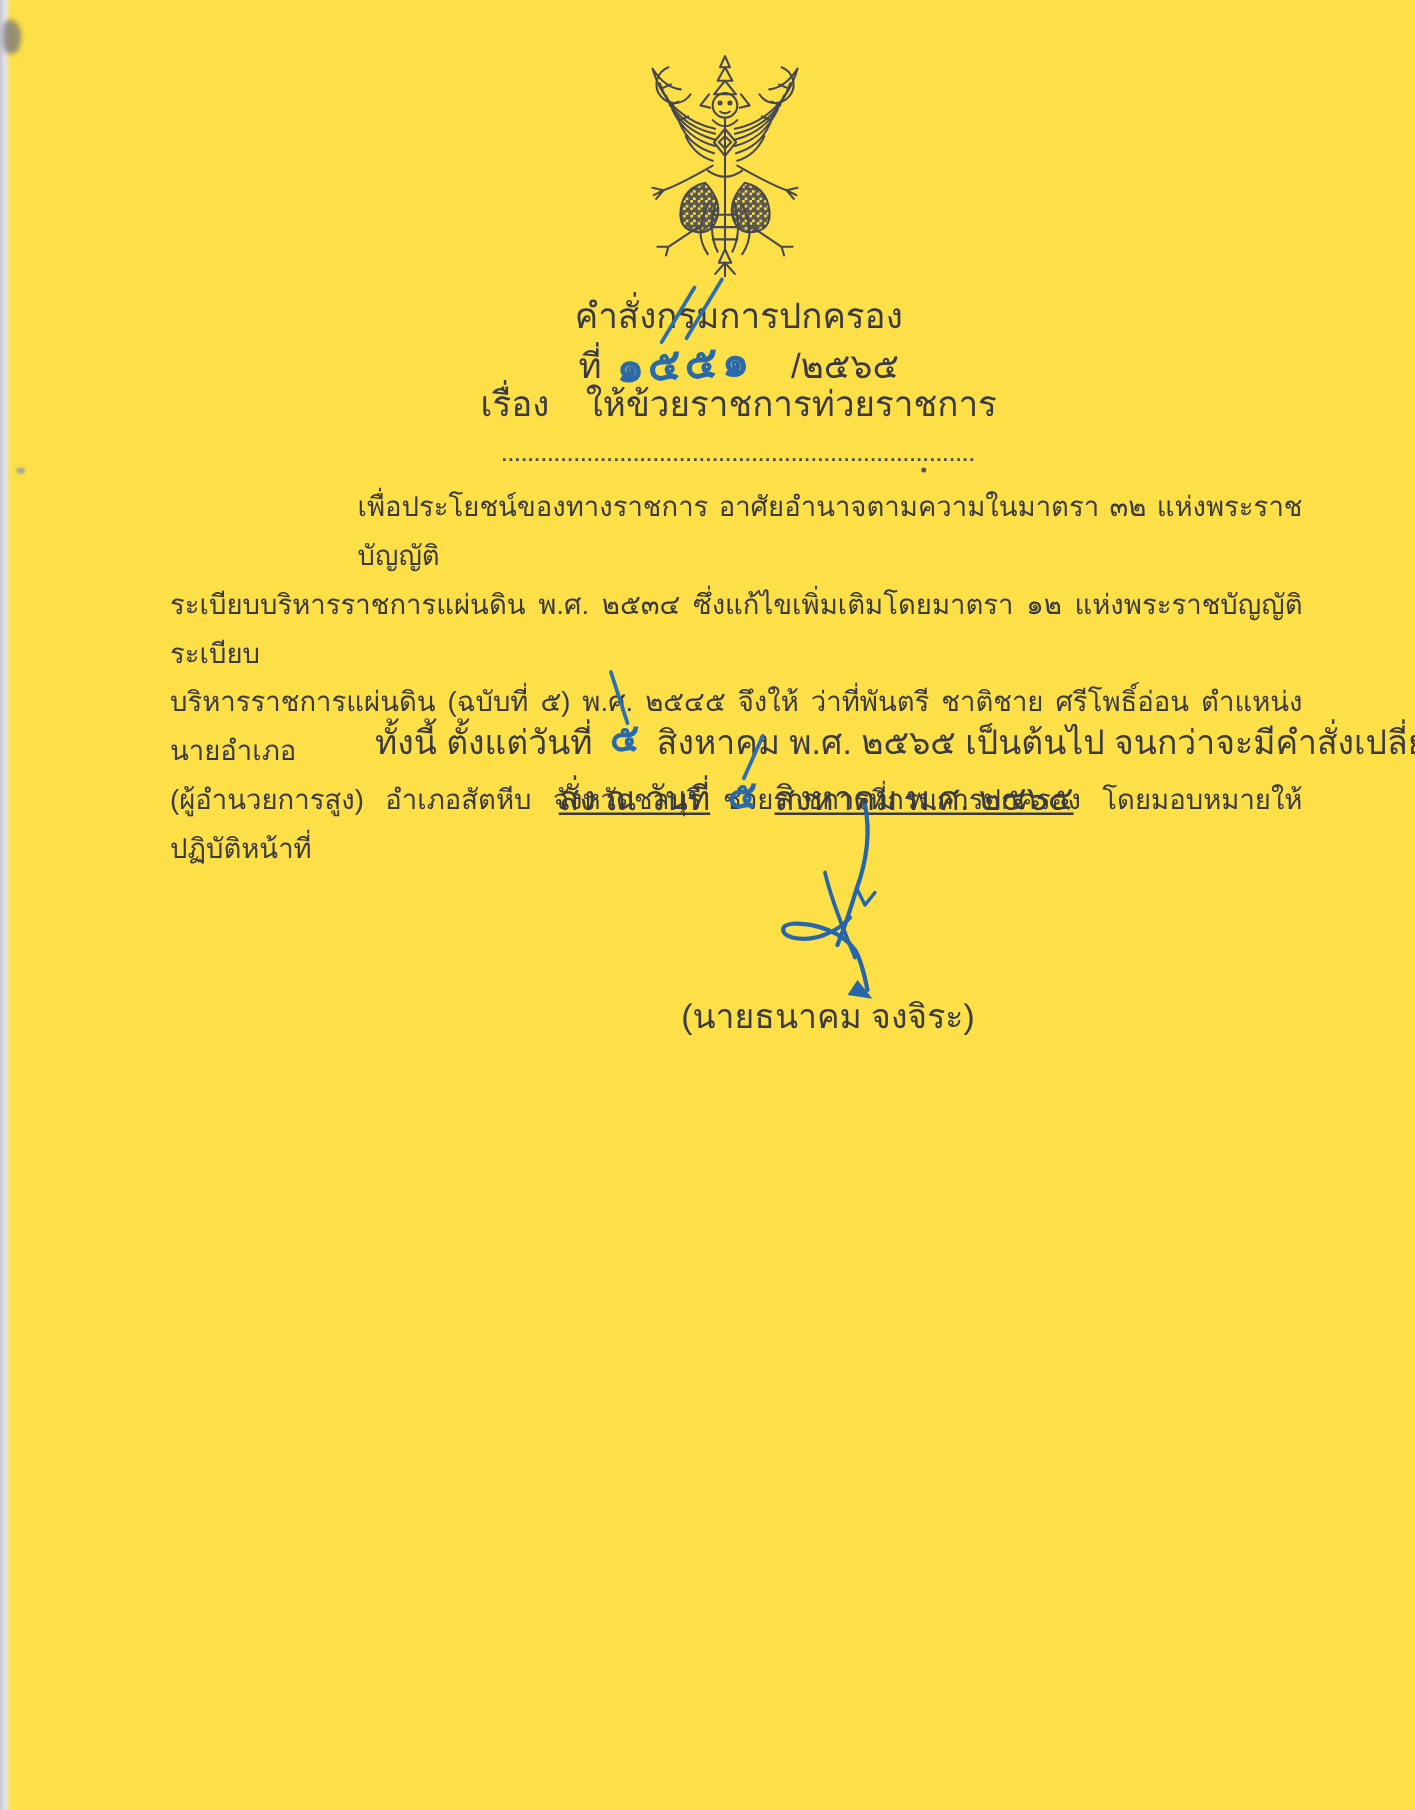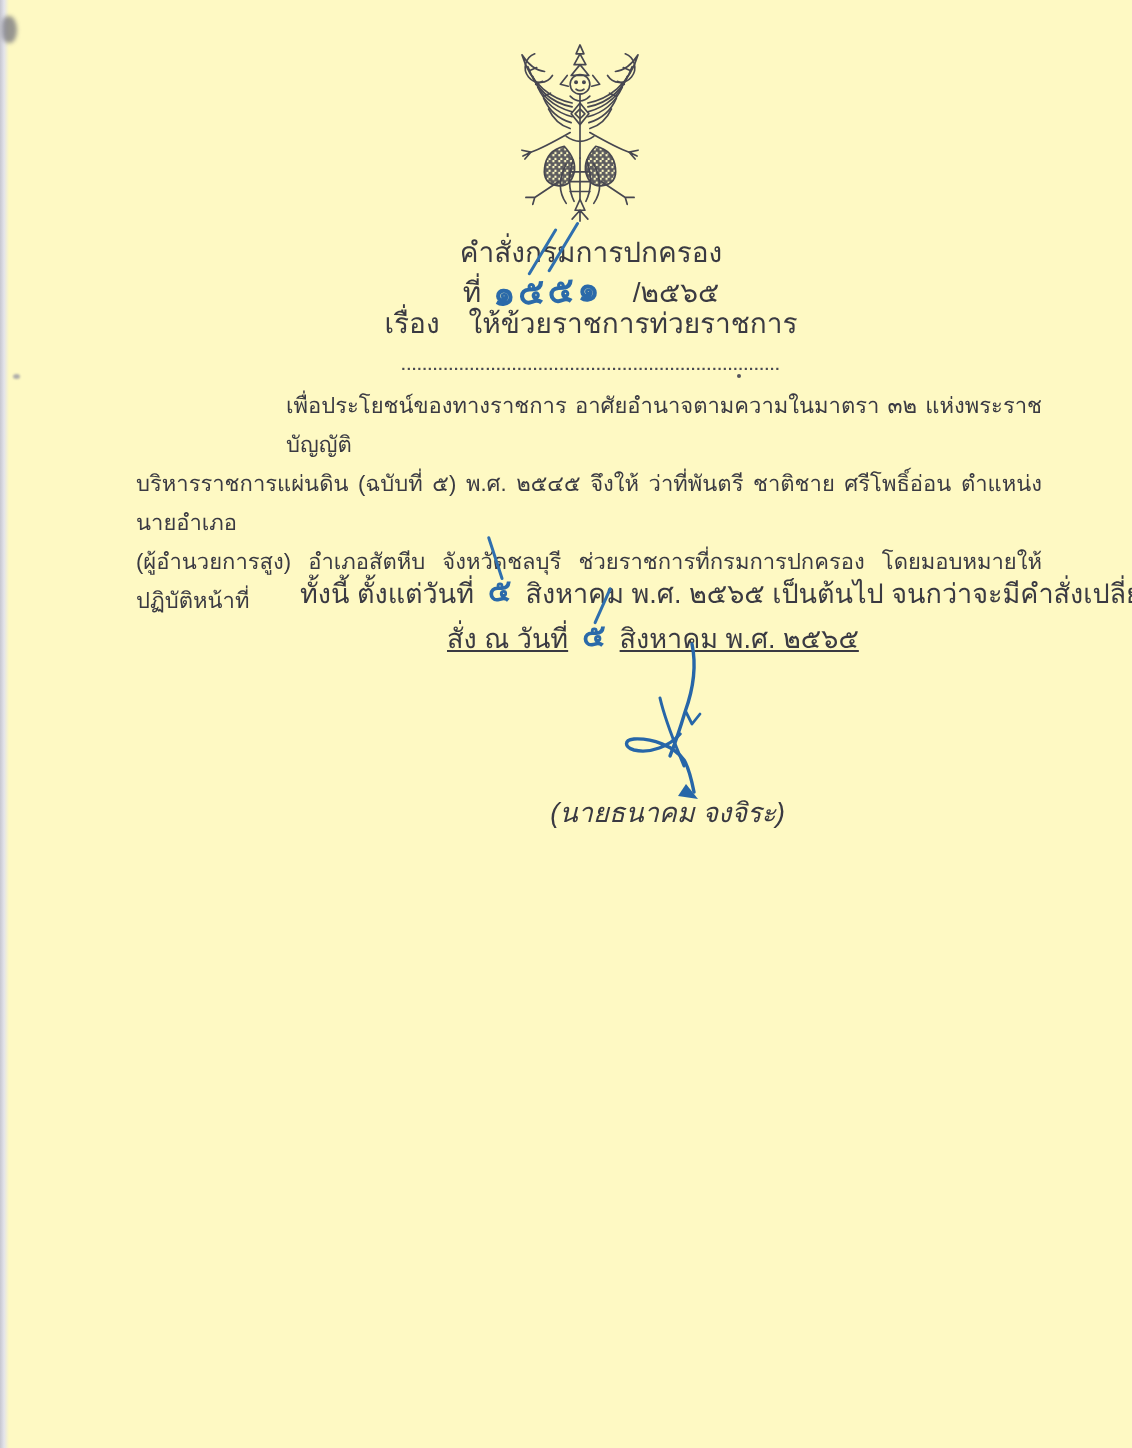--- a/index.html
+++ b/index.html
@@ -1,20 +1,20 @@
 <!DOCTYPE html>
 <html><head>
 <meta charset="utf-8">
 <style>
   html,body{margin:0;padding:0;background:#efeff2;}
   .page{
     position:relative;
     width:1132px;height:1448px;
     margin:0 auto;
-    background:#fef9c3;
+    background:#fde047;
     overflow:hidden;
     font-family:"Liberation Sans","DejaVu Sans",sans-serif;
     color:#3a3a42;
   }
   
   .edge-band{position:absolute;left:0;top:0;width:9px;height:100%;
     background:linear-gradient(90deg,#c7c7d0 0%,#e3e3ea 45%,rgba(255,255,255,0) 100%);}
   .smudge-top{position:absolute;left:2px;top:16px;width:15px;height:27px;
     background:#74747e;border-radius:40% 60% 55% 45%;filter:blur(2px);opacity:.75;}
   .speck-mid{position:absolute;left:13px;top:374px;width:7px;height:5px;
@@ -65,22 +65,22 @@
   }
   .hand-five::after{
     content:"";position:absolute;width:3px;background:#2f6fae;border-radius:2px;
     transform-origin:bottom center;
   }
   .tail-left::after{left:55%;bottom:78%;height:46px;transform:rotate(-18deg);}
   .tail-right::after{left:45%;bottom:80%;height:40px;transform:rotate(24deg);}
 
   .signature-svg{position:absolute;left:600px;top:636px;width:120px;height:172px;}
 
-  .sig-block{position:absolute;left:545px;top:794px;width:240px;text-align:right;
-    font-size:27px;line-height:38px;font-style:italic;}
+  .sig-block{position:absolute;left:545px;top:794px;width:240px;text-align:left;
+    font-size:27px;line-height:38px;}
 </style>
 </head>
 <body>
 
 <div class="page">
 
   <div class="edge-band"></div>
   <div class="smudge-top"></div>
   <div class="speck-mid"></div>
 
@@ -163,20 +163,21 @@
 
   <div class="centered subject-row">
     <span class="lbl">เรื่อง</span><span>ให้ข้วยราชการท่วยราชการ</span>
   </div>
 
   <div class="centered divider">........................................................................</div>
   <div class="stray-dot"></div>
 
   <div class="para">
     <div class="jline indent">เพื่อประโยชน์ของทางราชการ อาศัยอำนาจตามความในมาตรา ๓๒ แห่งพระราชบัญญัติ</div>
+    <div class="jline">ระเบียบบริหารราชการแผ่นดิน พ.ศ. ๒๕๓๔ ซึ่งแก้ไขเพิ่มเติมโดยมาตรา ๑๒ แห่งพระราชบัญญัติระเบียบ</div>
     <div class="jline">บริหารราชการแผ่นดิน (ฉบับที่ ๕) พ.ศ. ๒๕๔๕ จึงให้ ว่าที่พันตรี ชาติชาย ศรีโพธิ์อ่อน ตำแหน่ง นายอำเภอ</div>
     <div class="jline">(ผู้อำนวยการสูง) อำเภอสัตหีบ จังหวัดชลบุรี ช่วยราชการที่กรมการปกครอง โดยมอบหมายให้ปฏิบัติหน้าที่</div>
   </div>
 
   <div class="date-line date-effective">
     <span>ทั้งนี้ ตั้งแต่วันที่</span><span class="hand hand-five tail-left">๕</span><span>สิงหาคม พ.ศ. ๒๕๖๕ เป็นต้นไป จนกว่าจะมีคำสั่งเปลี่ยนแปลง</span>
   </div>
 
   <div class="date-line date-issued">
     <span>สั่ง ณ วันที่</span><span class="hand hand-five tail-right">๕</span><span>สิงหาคม พ.ศ. ๒๕๖๕</span>

